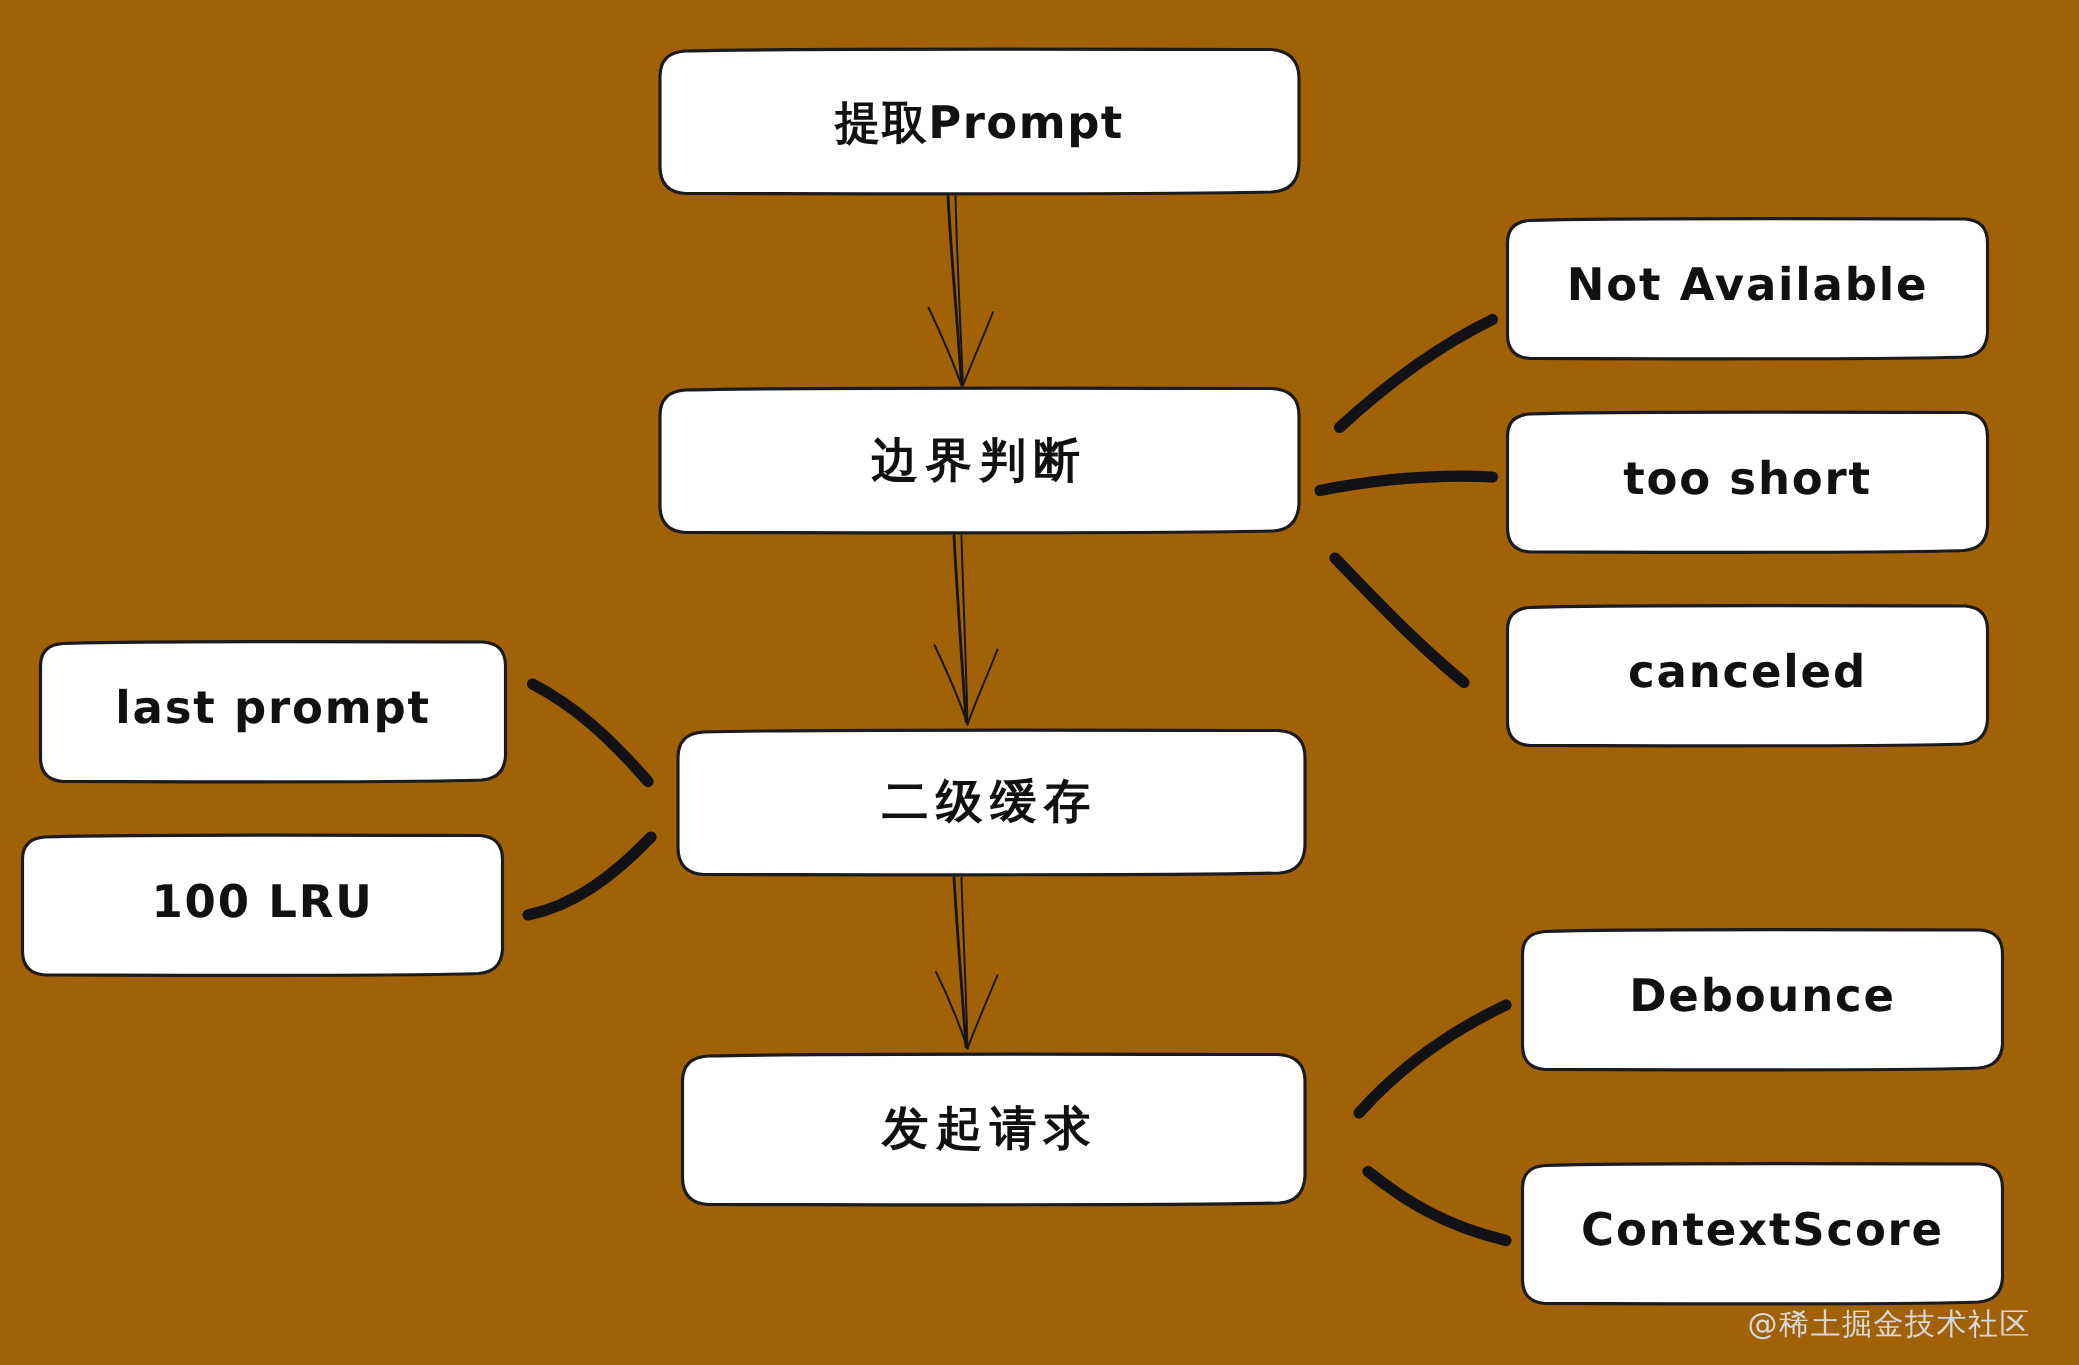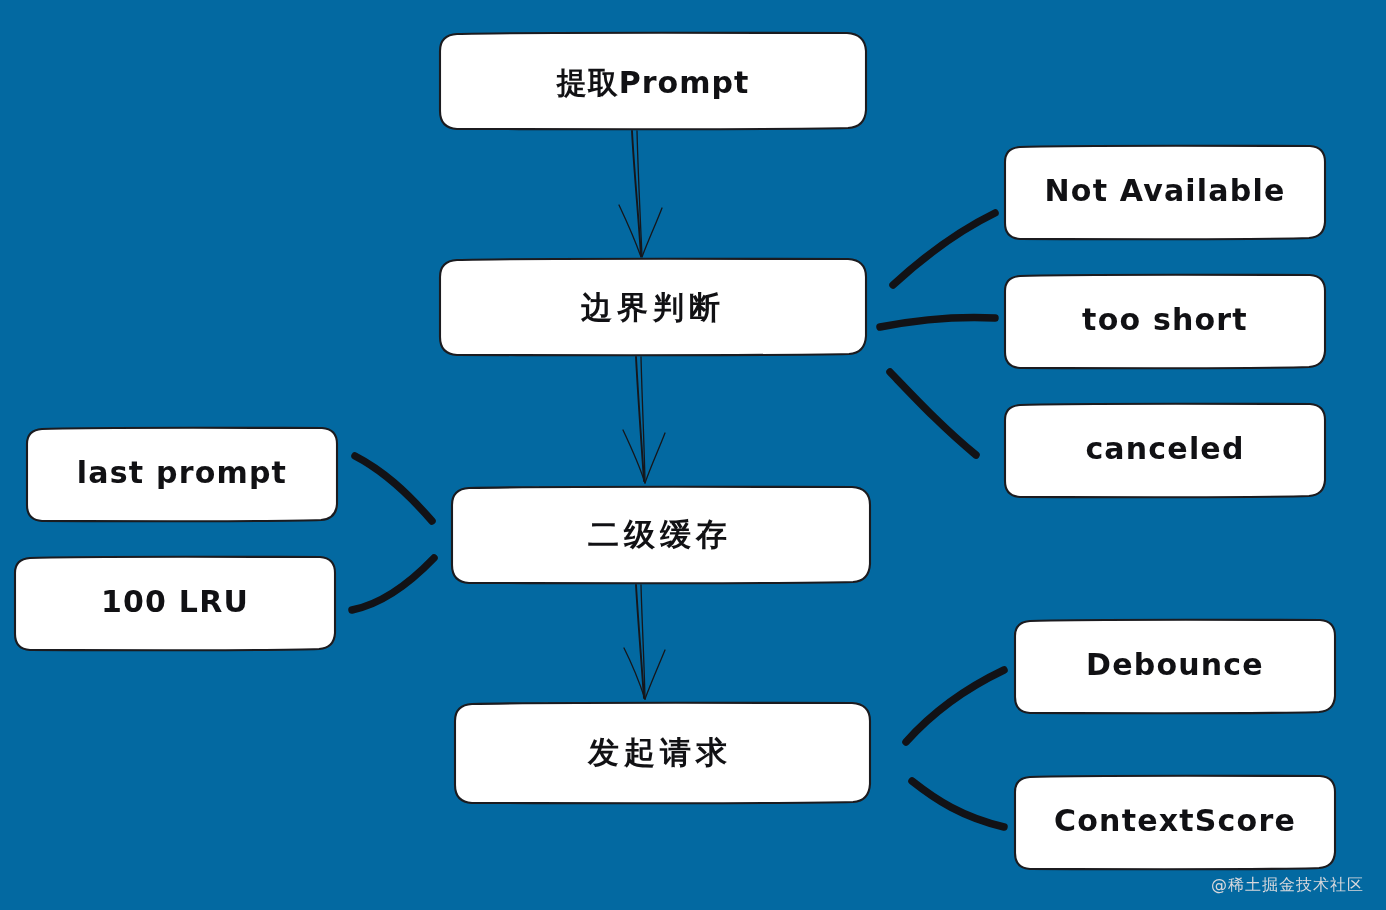--- a/index.html
+++ b/index.html
@@ -7,21 +7,21 @@
     padding: 0;
     background: #ffffff;
   }
   body {
     font-family: "DejaVu Sans", sans-serif;
   }
   #canvas {
     position: relative;
     width: 1386px;
     height: 910px;
-    background: #0369a1;
+    background: #a16207;
     overflow: hidden;
   }
   #diagram-svg {
     position: absolute;
     left: 0;
     top: 0;
     width: 1386px;
     height: 910px;
   }
   .node-box {
@@ -73,25 +73,25 @@
   }
   .branch-stroke {
     fill: none;
     stroke: #121216;
     stroke-width: 7.5;
     stroke-linecap: round;
     stroke-linejoin: round;
   }
   .watermark {
     position: absolute;
-    right: 22px;
+    right: 32px;
     bottom: 14px;
     color: #d8d8dc;
     font-family: "DejaVu Sans", sans-serif;
-    font-size: 16px;
+    font-size: 20px;
     letter-spacing: 1px;
     white-space: nowrap;
     user-select: none;
   }
 </style>
 </head>
 <body>
 
 <div id="canvas">
 

